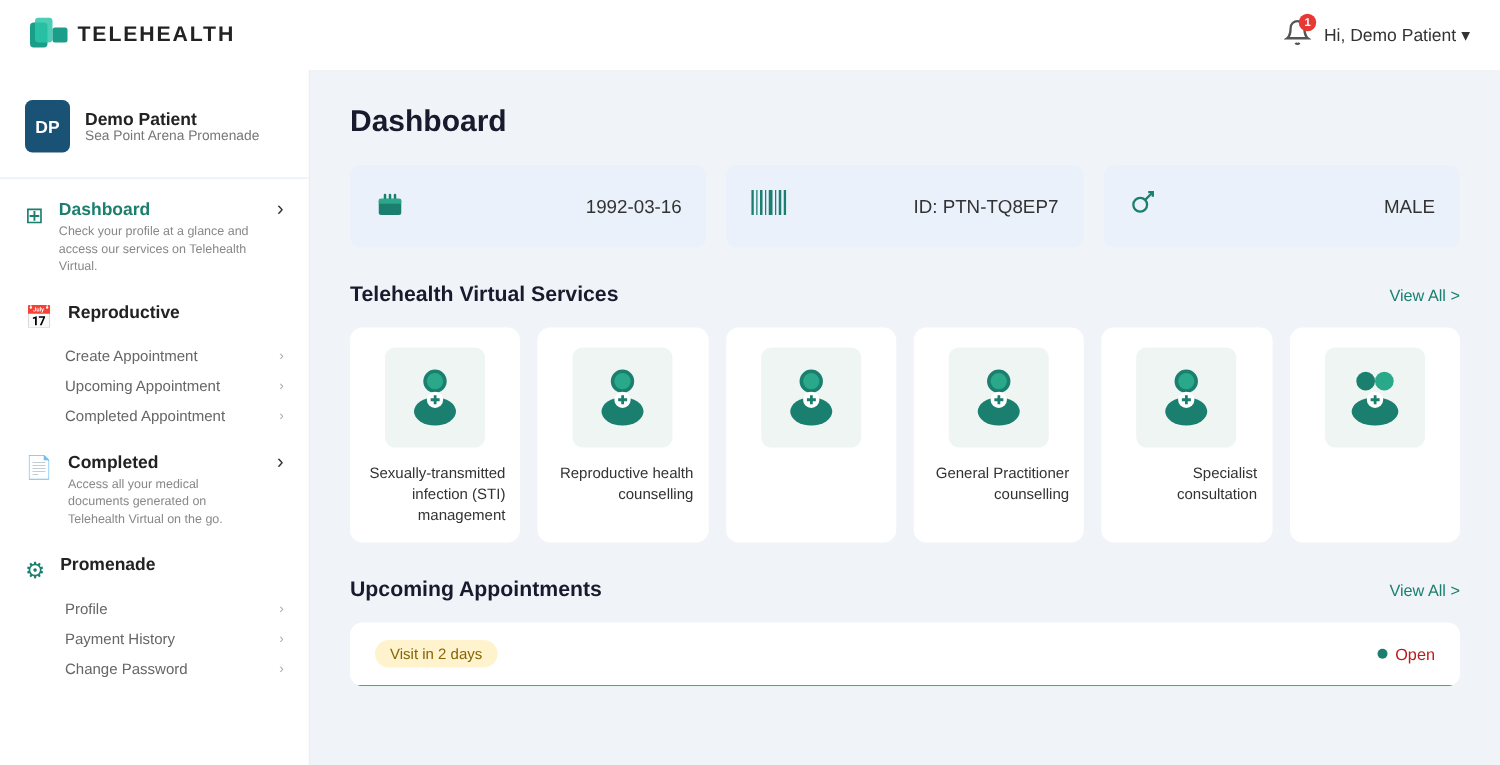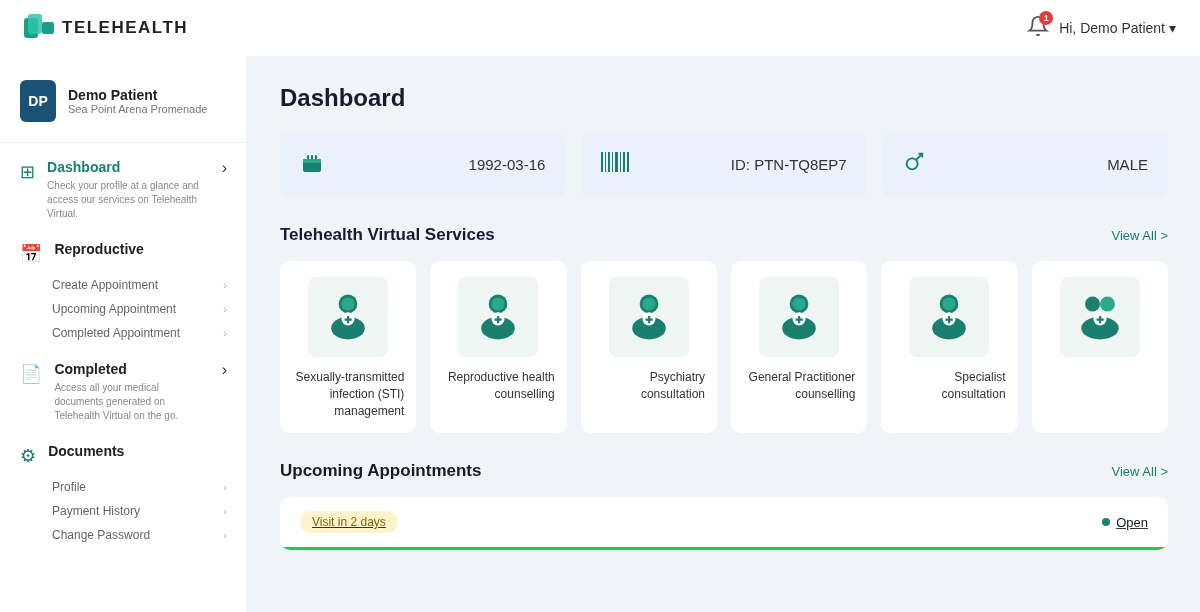--- a/index.html
+++ b/index.html
@@ -269,37 +269,36 @@
       background: white;
       border-radius: 10px;
       padding: 0;
       overflow: hidden;
     }
     .appt-row {
       display: flex;
       align-items: center;
       justify-content: space-between;
       padding: 14px 20px;
-      border-bottom: 3px solid #22c55e;
-      text-decoration: underline;
+      border-bottom: 1px solid #22c55e;
     }
     .appt-badge {
       background: #fff3cd;
       color: #856404;
       border-radius: 12px;
       padding: 4px 12px;
       font-size: 12px;
       font-weight: 500;
     }
     .appt-status {
       display: flex;
       align-items: center;
       gap: 6px;
       font-size: 13px;
-      color: #0f172a;
+      color: #b91c1c;
     }
     .status-dot {
       width: 8px;
       height: 8px;
       border-radius: 50%;
       background: #1a7f6e;
     }
 
     
     ::-webkit-scrollbar { width: 5px; }
@@ -387,21 +386,21 @@
           <div class="sidebar-item-desc">Access all your medical documents generated on Telehealth Virtual on the go.</div>
         </div>
         <span class="chevron">›</span>
       </div>
     </div>
 
     <div class="sidebar-section">
       <div class="sidebar-main-item">
         <span class="sidebar-icon">⚙</span>
         <div class="sidebar-item-content">
-          <div class="sidebar-item-label">Documents</div>
+          <div class="sidebar-item-label">Promenade</div>
         </div>
       </div>
       <div class="sidebar-sub-items">
         <div class="sidebar-sub-item">
           <span>Profile</span>
           <span class="chevron">›</span>
         </div>
         <div class="sidebar-sub-item">
           <span>Payment History</span>
           <span class="chevron">›</span>
@@ -493,21 +492,20 @@
       <div class="service-card">
         <div class="service-icon-wrap">
           <svg class="doc-svg" viewBox="0 0 60 60" fill="none">
             <circle cx="30" cy="16" r="10" fill="#1a7f6e"></circle>
             <ellipse cx="30" cy="42" rx="18" ry="12" fill="#1a7f6e"></ellipse>
             <circle cx="30" cy="32" r="7" fill="white"></circle>
             <text x="26" y="36" font-size="10" fill="#1a7f6e" font-weight="bold">✚</text>
             <circle cx="30" cy="16" r="7" fill="#2aa88a"></circle>
           </svg>
         </div>
-        <span class="service-label">Psychiatry consultation</span>
       </div>
 
       <div class="service-card">
         <div class="service-icon-wrap">
           <svg class="doc-svg" viewBox="0 0 60 60" fill="none">
             <circle cx="30" cy="16" r="10" fill="#1a7f6e"></circle>
             <ellipse cx="30" cy="42" rx="18" ry="12" fill="#1a7f6e"></ellipse>
             <circle cx="30" cy="32" r="7" fill="white"></circle>
             <text x="26" y="36" font-size="10" fill="#1a7f6e" font-weight="bold">✚</text>
             <circle cx="30" cy="16" r="7" fill="#2aa88a"></circle>

